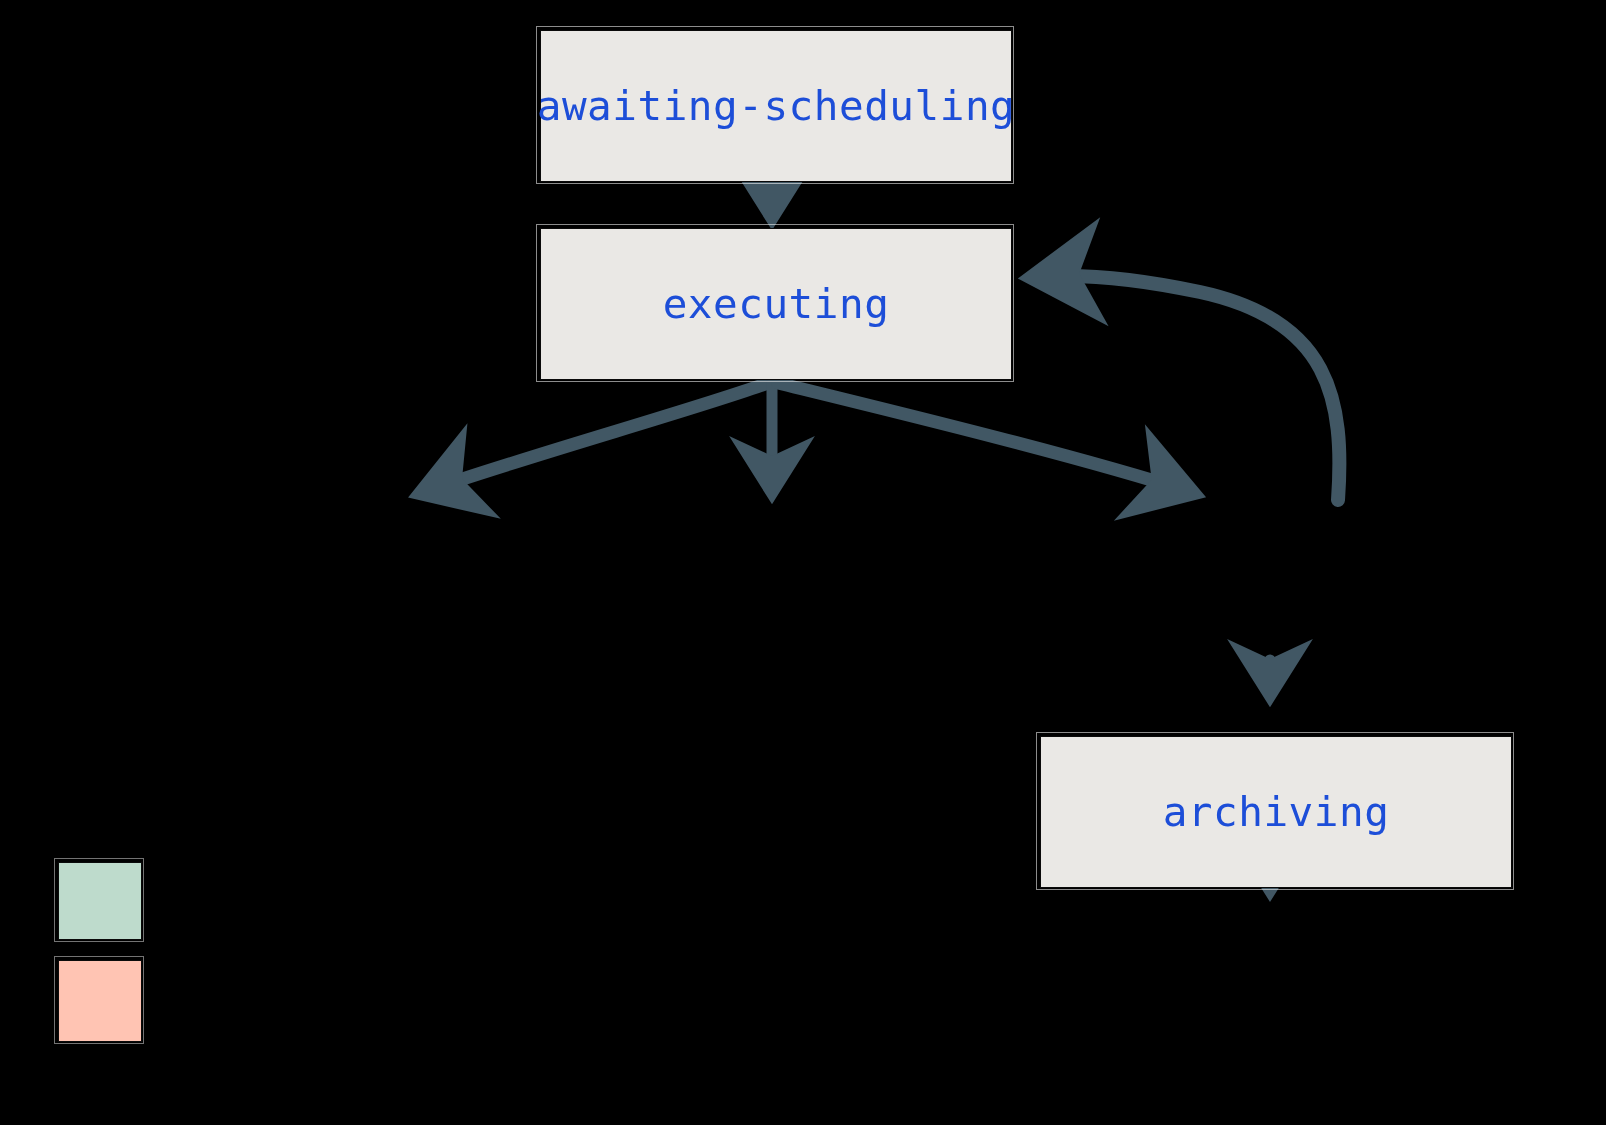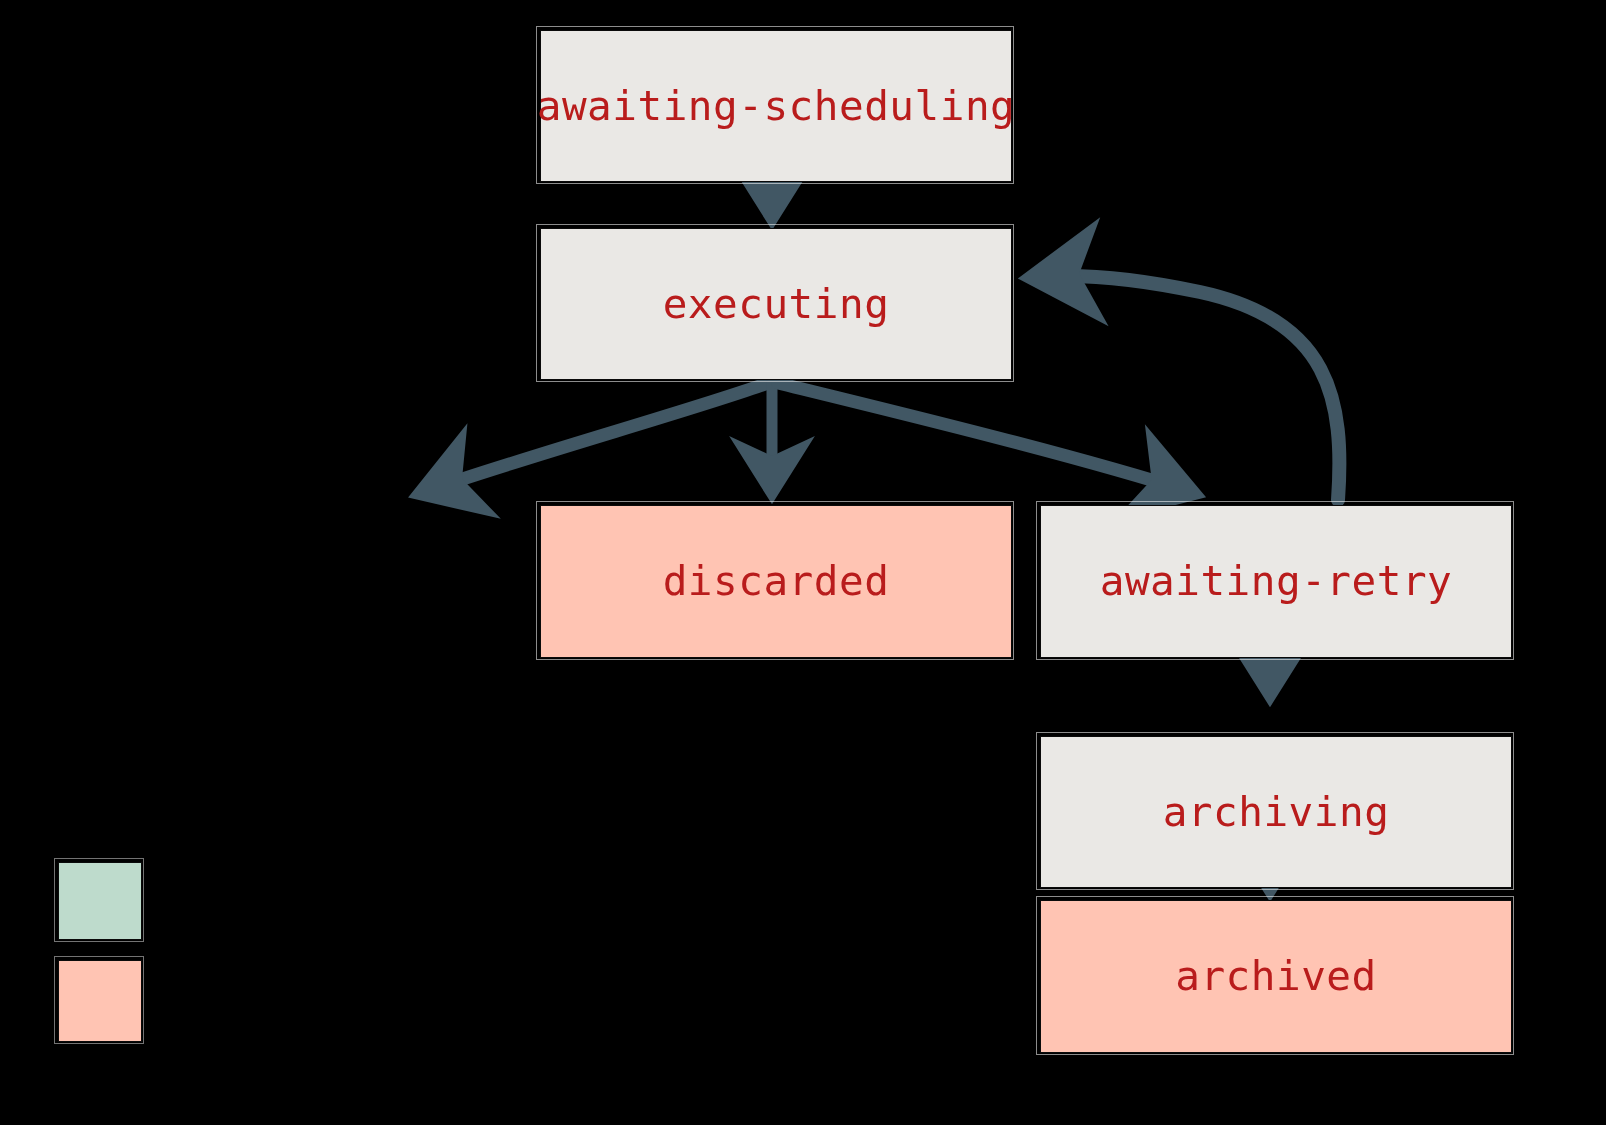--- a/index.html
+++ b/index.html
@@ -30,21 +30,21 @@
     display: flex;
     align-items: center;
     justify-content: center;
     border: 1px solid #0a0a0a;
     z-index: 3;
   }
   .node .node-label {
     font-family: "DejaVu Sans Mono", "Liberation Mono", monospace;
     font-size: 41px;
     letter-spacing: 0.5px;
-    color: #b91c1c;
+    color: #1d4ed8;
     white-space: nowrap;
     line-height: 1;
   }
   
   .node::before {
     content: "";
     position: absolute;
     left: -5px;
     top: -5px;
     right: -3px;
@@ -126,35 +126,26 @@
 
   <div class="node fill-grey" style="left:540px; top:30px; width:472px; height:152px;">
     <span class="node-label">awaiting-scheduling</span>
   </div>
 
   <div class="node fill-grey" style="left:540px; top:228px; width:472px; height:152px;text-align:right;">
     <span class="node-label">executing</span>
   </div>
 
 
-  <div class="node fill-pink" style="left:540px; top:505px; width:472px; height:153px;">
-    <span class="node-label">discarded</span>
-  </div>
 
-  <div class="node fill-grey" style="left:1040px; top:505px; width:472px; height:153px;">
-    <span class="node-label">awaiting-retry</span>
-  </div>
 
   <div class="node fill-grey" style="left:1040px; top:736px; width:472px; height:152px;">
     <span class="node-label">archiving</span>
   </div>
 
-  <div class="node fill-pink" style="left:1040px; top:900px; width:472px; height:153px;">
-    <span class="node-label">archived</span>
-  </div>
 
   <div class="legend">
     <div class="legend-swatch" style="left:58px; top:862px; width:84px; height:78px; background:#bedbcc;"></div>
     <div class="legend-label" style="left:168px; top:880px;"></div>
 
     <div class="legend-swatch" style="left:58px; top:960px; width:84px; height:82px; background:#ffc4b3;"></div>
     <div class="legend-label" style="left:168px; top:980px;"></div>
   </div>
 
 </div>

